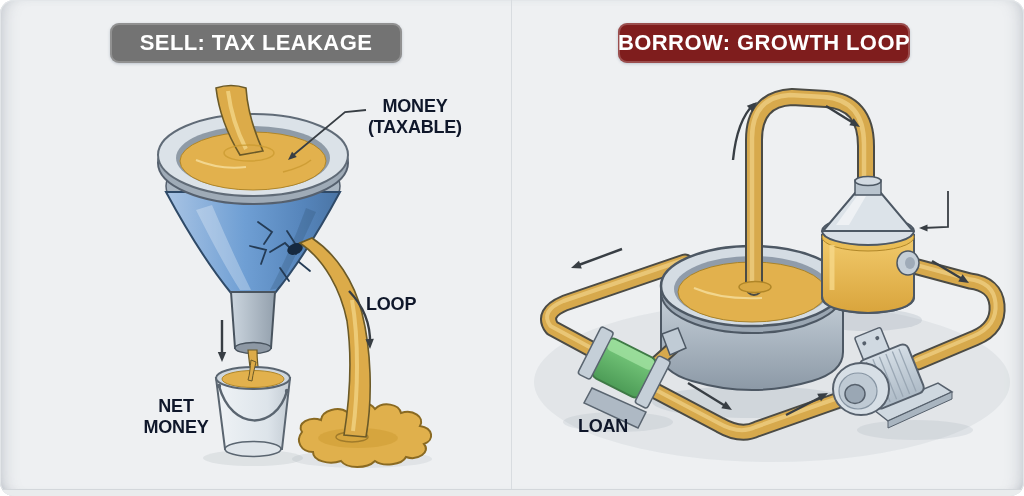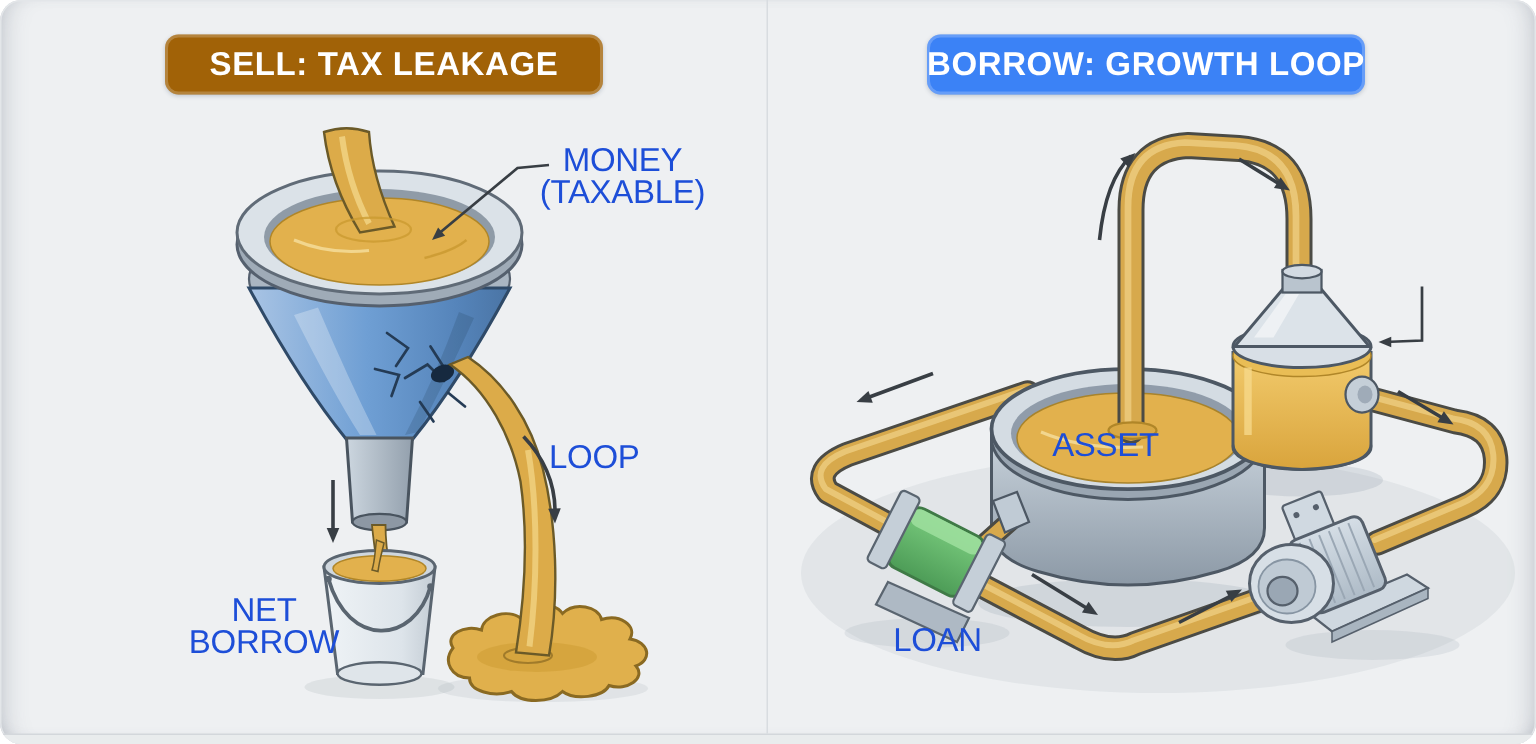--- a/index.html
+++ b/index.html
@@ -20,21 +20,21 @@
   .bottom-strip{position:absolute;left:0;top:490px;width:1024px;height:6px;background:#e9eced;}
   .banner{
     position:absolute;top:23px;height:40px;width:292px;border-radius:9px;
     display:flex;align-items:center;justify-content:center;
     box-shadow:inset 0 0 0 2px rgba(255,255,255,.22), 0 1px 3px rgba(50,70,100,.25);
   }
   .banner span{color:#fff;font-weight:bold;font-size:22px;letter-spacing:.4px;white-space:nowrap;}
   .panel.left .banner{left:110px;}
   .panel.right .banner{left:106px;}
   .lbl{
-    position:absolute;color:#1d4ed8;font-weight:normal;font-size:22px;line-height:21px;
+    position:absolute;color:#0f172a;font-weight:bold;font-size:18px;line-height:21px;
     letter-spacing:-.2px;white-space:pre-line;z-index:3;
   }
   .lbl.center{text-align:center;}
   svg.illus{position:absolute;left:0;top:0;z-index:1;}
 </style>
 </head>
 <body>
 
 <div class="card">
 
@@ -134,28 +134,28 @@
       <g stroke="#383e44" fill="none">
         <line x1="222" y1="320" x2="222" y2="356" stroke-width="2.4"></line>
         <polygon points="0,0 -10,4.2 -10,-4.2" fill="#383e44" stroke="none" transform="translate(222 362) rotate(90)"></polygon>
         <path d="M349,291 Q371,314 370,344" stroke-width="2.4"></path>
         <polygon points="0,0 -10,4.2 -10,-4.2" fill="#383e44" stroke="none" transform="translate(370 349) rotate(88)"></polygon>
         <polyline points="366,110 345,112 291,157" stroke-width="1.8"></polyline>
         <polygon points="0,0 -10,4.2 -10,-4.2" fill="#383e44" stroke="none" transform="translate(288 160) rotate(139) scale(.85)"></polygon>
       </g>
     </svg>
 
-    <div class="banner" style="background: #a16207;">
+    <div class="banner" style="background: #737373;">
       <span>SELL: TAX LEAKAGE</span>
     </div>
     <div class="lbl center" style="left:345px;top:96px;width:140px;">MONEY
 (TAXABLE)</div>
     <div class="lbl" style="left:366px;top:294px;width:80px;">LOOP</div>
     <div class="lbl center" style="left:116px;top:396px;width:120px;">NET
-BORROW</div>
+MONEY</div>
   </div>
 
   <div class="panel right">
 
     <svg class="illus" width="512" height="489" viewBox="512 0 512 489">
       <defs>
         <linearGradient id="potGrad" x1="0" y1="0" x2="0" y2="1">
           <stop offset="0" stop-color="#c9d3dc"></stop>
             <stop offset="1" stop-color="#8c99a6"></stop>
         </linearGradient>
@@ -280,23 +280,22 @@
         <polygon points="0,0 -10,4.2 -10,-4.2" fill="#383e44" stroke="none" transform="translate(969 283) rotate(31)"></polygon>
         <path d="M733,160 Q737,120 754,104" stroke-width="2.4"></path>
         <polygon points="0,0 -10,4.2 -10,-4.2" fill="#383e44" stroke="none" transform="translate(757 102) rotate(-43)"></polygon>
         <line x1="826" y1="106" x2="855" y2="124" stroke-width="2.4"></line>
         <polygon points="0,0 -10,4.2 -10,-4.2" fill="#383e44" stroke="none" transform="translate(860 127) rotate(32)"></polygon>
         <polyline points="948,191 948,227 923,228" stroke-width="1.8"></polyline>
         <polygon points="0,0 -10,4.2 -10,-4.2" fill="#383e44" stroke="none" transform="translate(919 228) rotate(180) scale(.85)"></polygon>
       </g>
     </svg>
 
-    <div class="banner" style="background: #3b82f6;">
+    <div class="banner" style="background: #7f1d1d;">
       <span>BORROW: GROWTH LOOP</span>
     </div>
-    <div class="lbl center" style="left:175px;top:286px;width:100px;">ASSET</div>
-    <div class="lbl center" style="left:73px;top:416px;width:80px;">LOAN</div>
+    <div class="lbl center" style="left:51px;top:416px;width:80px;">LOAN</div>
   </div>
 
   <div class="divider"></div>
   <div class="bottom-line"></div>
   <div class="bottom-strip"></div>
 </div>
 
 </body></html>

